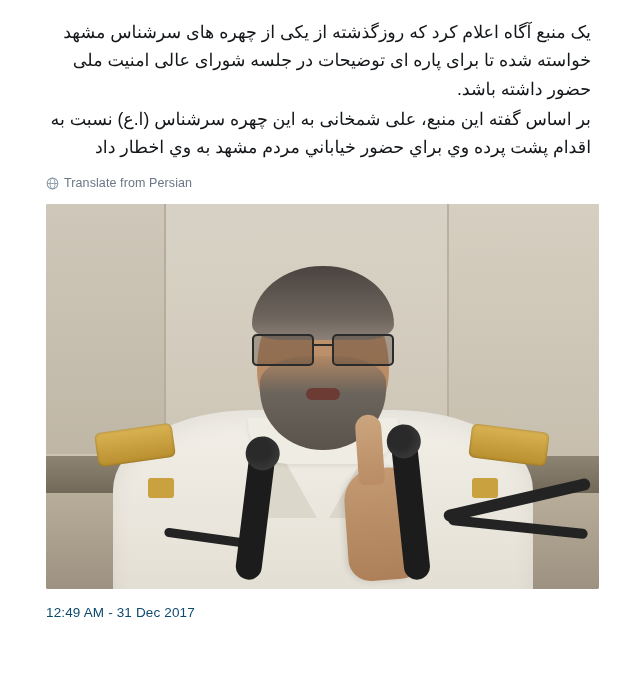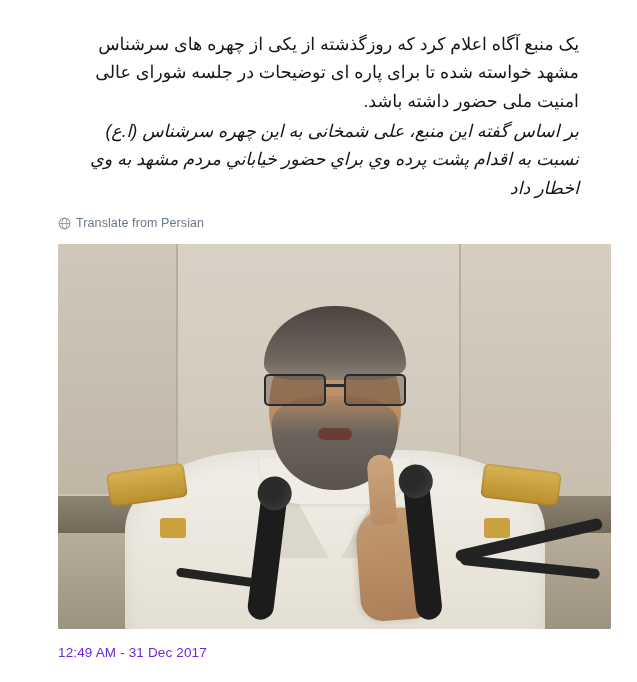--- a/index.html
+++ b/index.html
@@ -10,39 +10,38 @@
   body {
     width: 637px;
     height: 682px;
     font-family: "Liberation Sans", sans-serif;
     color: #14171a;
     overflow: hidden;
   }
   .tweet {
     width: 637px;
     box-sizing: border-box;
-    padding: 16px;
+    padding: 4px;
     position: relative;
   }
   .tweet-text {
     direction: rtl;
     text-align: right;
     font-size: 17.5px;
     line-height: 1.62;
     color: #14171a;
     padding: 14px 42px 4px 42px;
     box-sizing: border-box;
     word-wrap: break-word;
   }
   .tweet-text .para {
     margin: 0;
   }
   .tweet-text .para + .para {
     margin-top: 2px;
-    font-style: italic;
   }
   .translate-row {
     display: flex;
     align-items: flex-end;
     gap: 5px;
     padding: 10px 42px 0 42px;
     box-sizing: border-box;
   }
   .globe-icon {
     width: 13px;
@@ -310,21 +309,21 @@
     transform: rotate(6deg);
   }
   .mic-arm.a3 {
     left: 118px; top: 330px;
     width: 96px; height: 9px;
     transform: rotate(8deg);
   }
   .timestamp {
     padding: 16px 42px 0 42px;
     font-size: 13.5px;
-    color: #6d28d9;
+    color: #0c4a6e;
     letter-spacing: 0.15px;
   }
 </style>
 </head>
 <body>
 
 <div class="tweet">
 
   <div class="tweet-text">
     <p class="para">یک منبع آگاه اعلام کرد که روزگذشته از  یکی از چهره های سرشناس مشهد خواسته شده تا برای پاره ای توضیحات در جلسه شورای عالی امنیت ملی حضور داشته باشد.</p>

